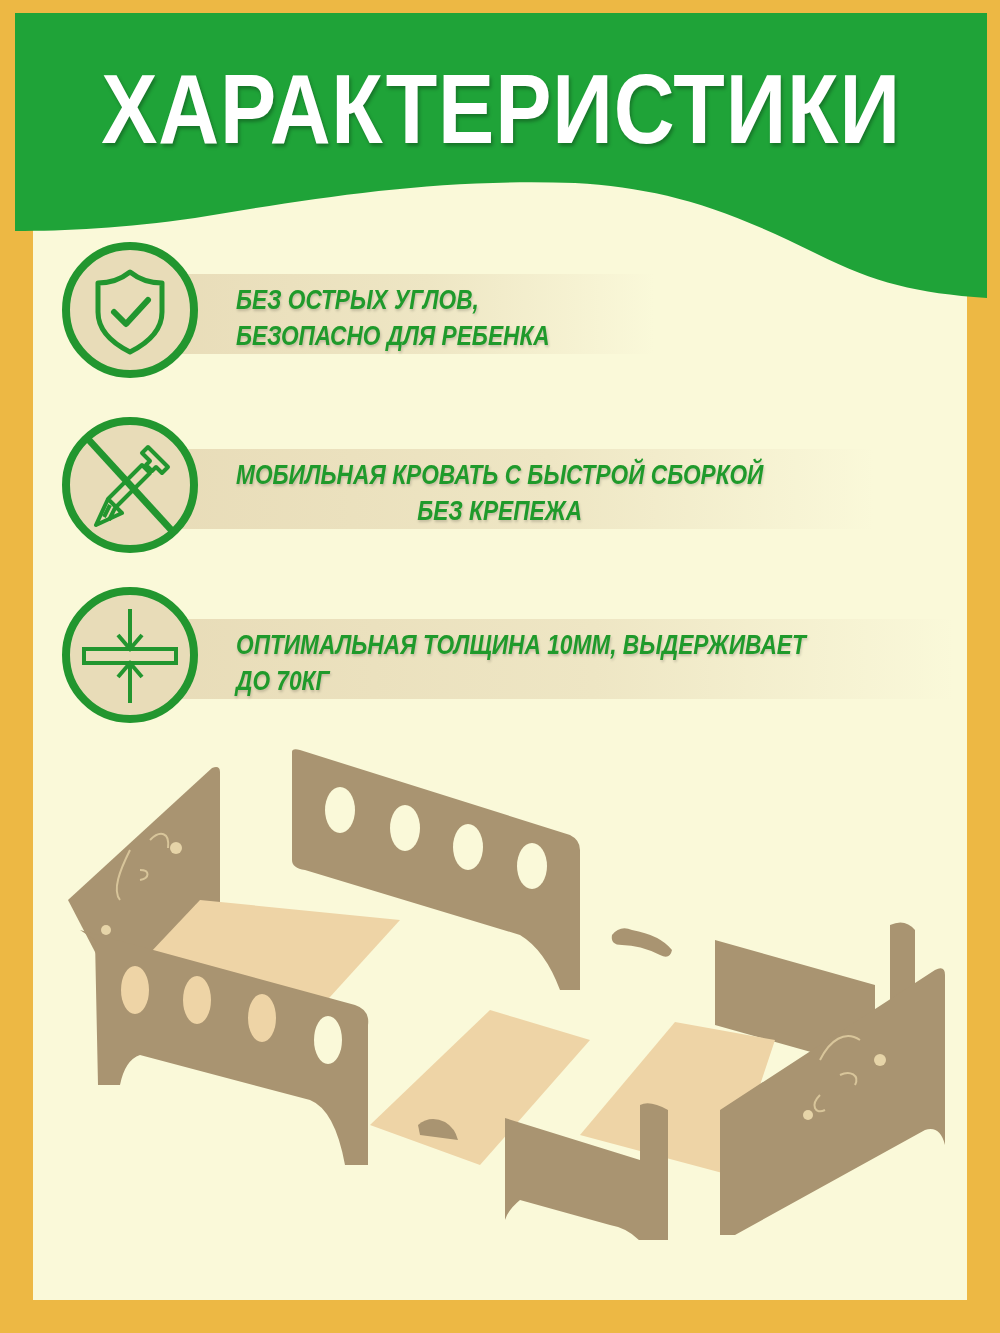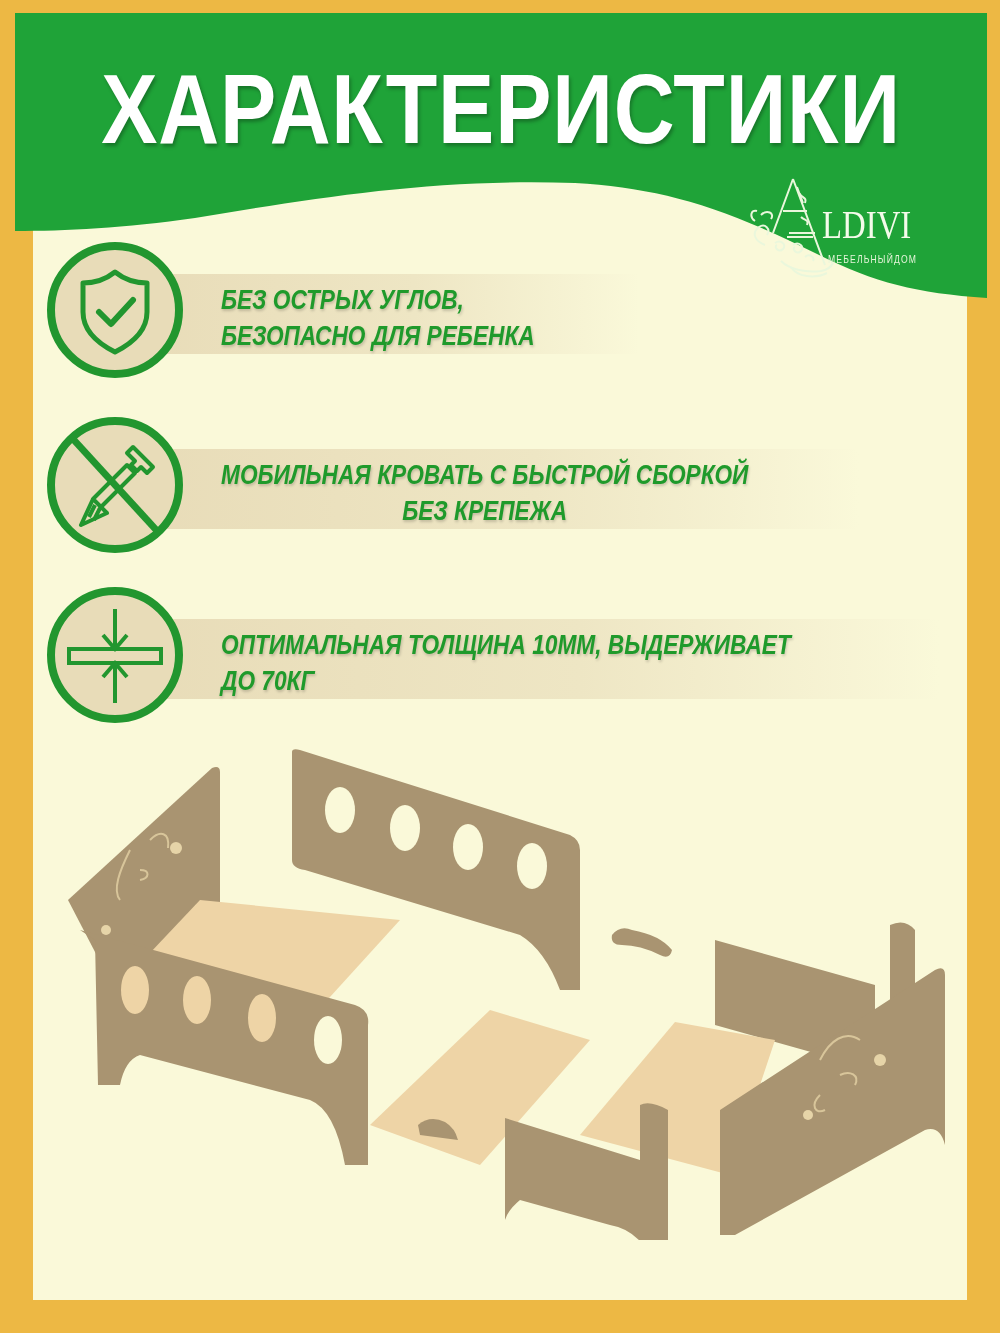--- a/index.html
+++ b/index.html
@@ -26,21 +26,21 @@
     position: absolute; left: 77px; top: 28px; color: #F4FBEA;
     font-family: "Liberation Serif", serif; font-size: 40px; letter-spacing: 0px;
     transform: scaleX(0.82); transform-origin: left;
   }
   .logo-sub {
     position: absolute; left: 83px; top: 80px; color: #E6F5DA;
     font-family: "Liberation Sans", sans-serif; font-size: 11px; letter-spacing: 1.5px;
     transform: scaleX(0.78); transform-origin: left;
   }
 
-  .feature { position: absolute; left: 44px; width: 900px; height: 140px; text-decoration: underline; }
+  .feature { position: absolute; left: 59px; width: 900px; height: 140px; text-decoration: underline; }
   .feature .band {
     position: absolute; left: 95px; top: 36px; height: 80px; width: 760px;
     background: linear-gradient(90deg, #E8DCB8 0%, #EEE6C4 55%, rgba(245,240,210,0.3) 95%, rgba(250,249,217,0) 100%);
   }
   .feature .circle {
     position: absolute; left: 3px; top: 4px; width: 136px; height: 136px; border-radius: 50%;
     border: 8px solid #22962F; background: #E8DCB8;
   }
   .feature .circle svg { position: absolute; left: 0; top: 0; }
   .feature .text {
@@ -56,38 +56,20 @@
 <body>
 
 <div class="cream-panel"></div>
 
 <div class="header">
   <svg class="bg" width="972" height="290" viewBox="0 0 972 290">
     <path d="M0 0 H972 V285 C900 280 860 270 800 240 C700 190 640 175 560 170 C420 165 300 185 180 205 C110 215 50 218 0 218 Z" fill="#1FA338"></path>
   </svg>
   <div class="title">ХАРАКТЕРИСТИКИ</div>
 
-  <div class="logo">
-    <svg class="logo-mark" width="90" height="110" viewBox="0 0 90 110">
-      <g fill="none" stroke="#EAF7DC" stroke-width="2">
-        <path d="M48 6 L80 92 M48 6 L28 60 M38 38 L62 38"></path>
-        <path d="M52 14 L58 30 M44 60 L70 60 M42 64 L68 64"></path>
-        <path d="M20 72 C10 68 6 60 14 54 C20 50 26 56 22 62"></path>
-        <path d="M10 48 C4 44 6 36 12 38 M16 42 C22 36 30 40 26 46"></path>
-        <path d="M30 70 C36 66 42 72 38 76 C34 80 28 74 32 72"></path>
-        <path d="M48 72 C54 68 60 74 56 78 C52 82 46 76 50 74"></path>
-        <path d="M60 84 C64 80 70 84 68 88"></path>
-        <path d="M36 88 C44 96 60 100 76 98 C82 97 86 94 88 90"></path>
-        <path d="M46 94 C52 104 70 106 82 100"></path>
-        <path d="M54 20 C58 26 62 24 60 30 M56 44 C60 48 64 46 62 52"></path>
-      </g>
-    </svg>
-    <div class="logo-name">LDIVI</div>
-    <div class="logo-sub">МЕБЕЛЬНЫЙДОМ</div>
-  </div>
 </div>
 
 <div class="feature" style="top:238px;">
   <div class="band" style="width:500px;"></div>
   <div class="circle">
     <svg width="120" height="120" viewBox="0 0 120 120">
       <path d="M60 22 C70 30 82 33 92 33 V62 C92 82 76 94 60 102 C44 94 28 82 28 62 V33 C38 33 50 30 60 22 Z" fill="none" stroke="#22962F" stroke-width="5" stroke-linejoin="round"></path>
       <path d="M44 62 L56 74 L78 50" fill="none" stroke="#22962F" stroke-width="6" stroke-linecap="round" stroke-linejoin="round"></path>
     </svg>
   </div>

